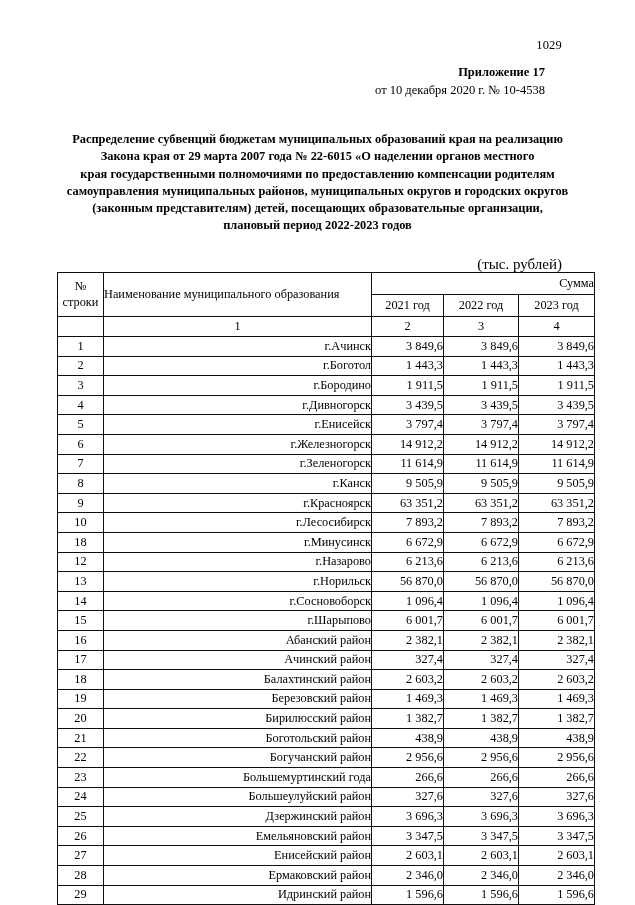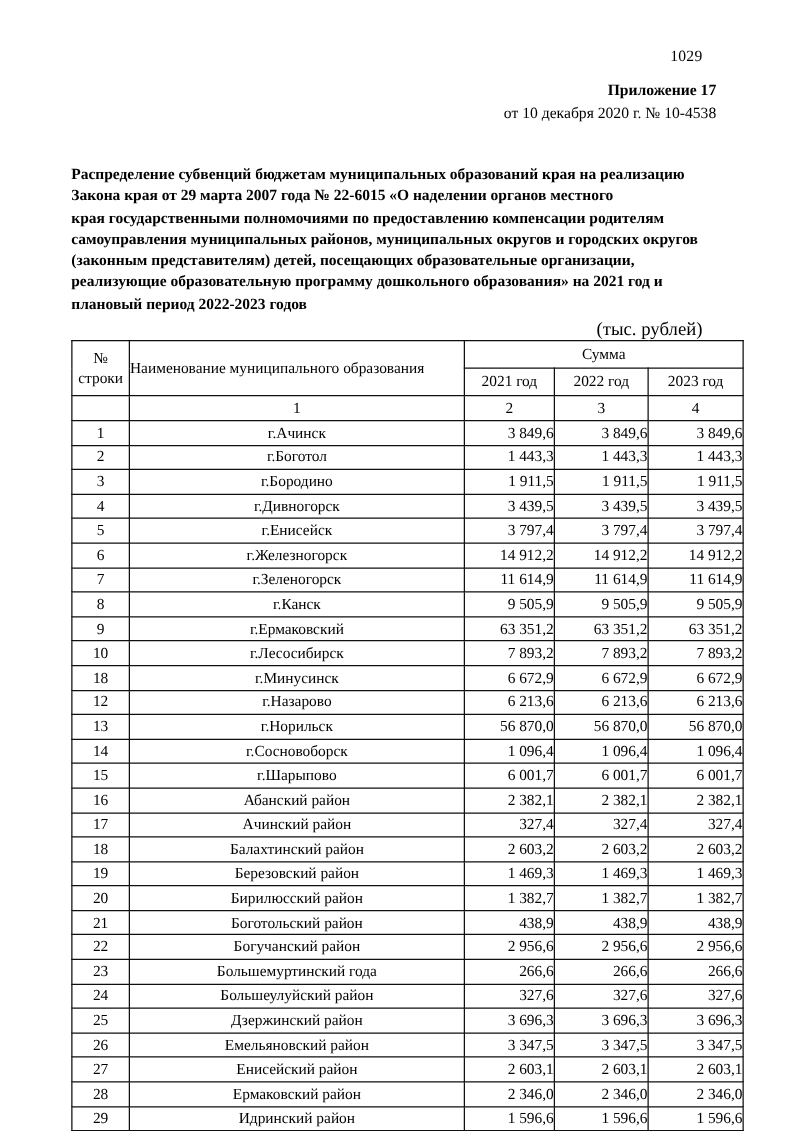--- a/index.html
+++ b/index.html
@@ -26,42 +26,42 @@
   
   .page-number {
     position: absolute;
     right: 41px;
     top: 38px;
     font-size: 12.5px;
     letter-spacing: 0.2px;
   }
   .appendix-block {
     position: absolute;
-    right: 30px;
+    right: 58px;
     top: 64px;
     width: 330px;
     text-align: right;
     font-size: 12.5px;
     line-height: 17.5px;
   }
   .appendix-title {
     font-weight: bold;
     display: block;
   }
   .appendix-line {
     display: block;
   }
 
   
   .doc-title {
     position: absolute;
     left: 57px;
     top: 131px;
     width: 521px;
-    text-align: left;
+    text-align: center;
     font-weight: bold;
     font-size: 12.4px;
     line-height: 17.3px;
   }
   .doc-title .tl {
     display: block;
     white-space: nowrap;
   }
 
   
@@ -103,39 +103,39 @@
     text-align: center;
     line-height: 15.5px;
     height: 42px;
   }
   th.h-name {
     text-align: left;
     padding-left: 5px;
     height: 42px;
   }
   th.h-sum {
-    text-align: center;
+    text-align: right;
     height: 21px;
   }
   th.h-year {
     text-align: center;
     height: 21px;
   }
   tr.numrow td {
     text-align: center;
     height: 19px;
   }
   tr.datarow td {
     height: 18.6px;
   }
   td.cnum {
     text-align: center;
   }
   td.cname {
-    text-align: center;
+    text-align: right;
     padding-left: 5px;
     white-space: nowrap;
   }
   td.cval {
     text-align: right;
     padding-right: 4px;
     white-space: nowrap;
   }
 </style>
 </head>
@@ -149,21 +149,20 @@
     <span class="appendix-title">Приложение 17</span>
     <span class="appendix-line">от 10 декабря 2020 г. № 10-4538</span>
   </div>
 
   <div class="doc-title">
     <span class="tl">Распределение субвенций бюджетам муниципальных образований края на реализацию</span>
     <span class="tl">Закона края от 29 марта 2007 года № 22-6015 «О наделении органов местного</span>
     <span class="tl">края государственными полномочиями по предоставлению компенсации родителям</span>
     <span class="tl">самоуправления муниципальных районов, муниципальных округов и городских округов</span>
     <span class="tl">(законным представителям) детей, посещающих образовательные организации,</span>
-    <span class="tl">реализующие образовательную программу дошкольного образования» на 2021 год и</span>
     <span class="tl">плановый период 2022-2023 годов</span>
   </div>
 
   <div class="units-note">(тыс. рублей)</div>
 
   <div class="table-wrap">
     <table class="t">
       <colgroup>
         <col class="c-num">
         <col class="c-name">
@@ -245,21 +244,21 @@
           </tr>
           <tr class="datarow">
             <td class="cnum">8</td>
             <td class="cname">г.Канск</td>
             <td class="cval">9 505,9</td>
             <td class="cval">9 505,9</td>
             <td class="cval">9 505,9</td>
           </tr>
           <tr class="datarow">
             <td class="cnum">9</td>
-            <td class="cname">г.Ермаковский</td>
+            <td class="cname">г.Красноярск</td>
             <td class="cval">63 351,2</td>
             <td class="cval">63 351,2</td>
             <td class="cval">63 351,2</td>
           </tr>
           <tr class="datarow">
             <td class="cnum">10</td>
             <td class="cname">г.Лесосибирск</td>
             <td class="cval">7 893,2</td>
             <td class="cval">7 893,2</td>
             <td class="cval">7 893,2</td>

